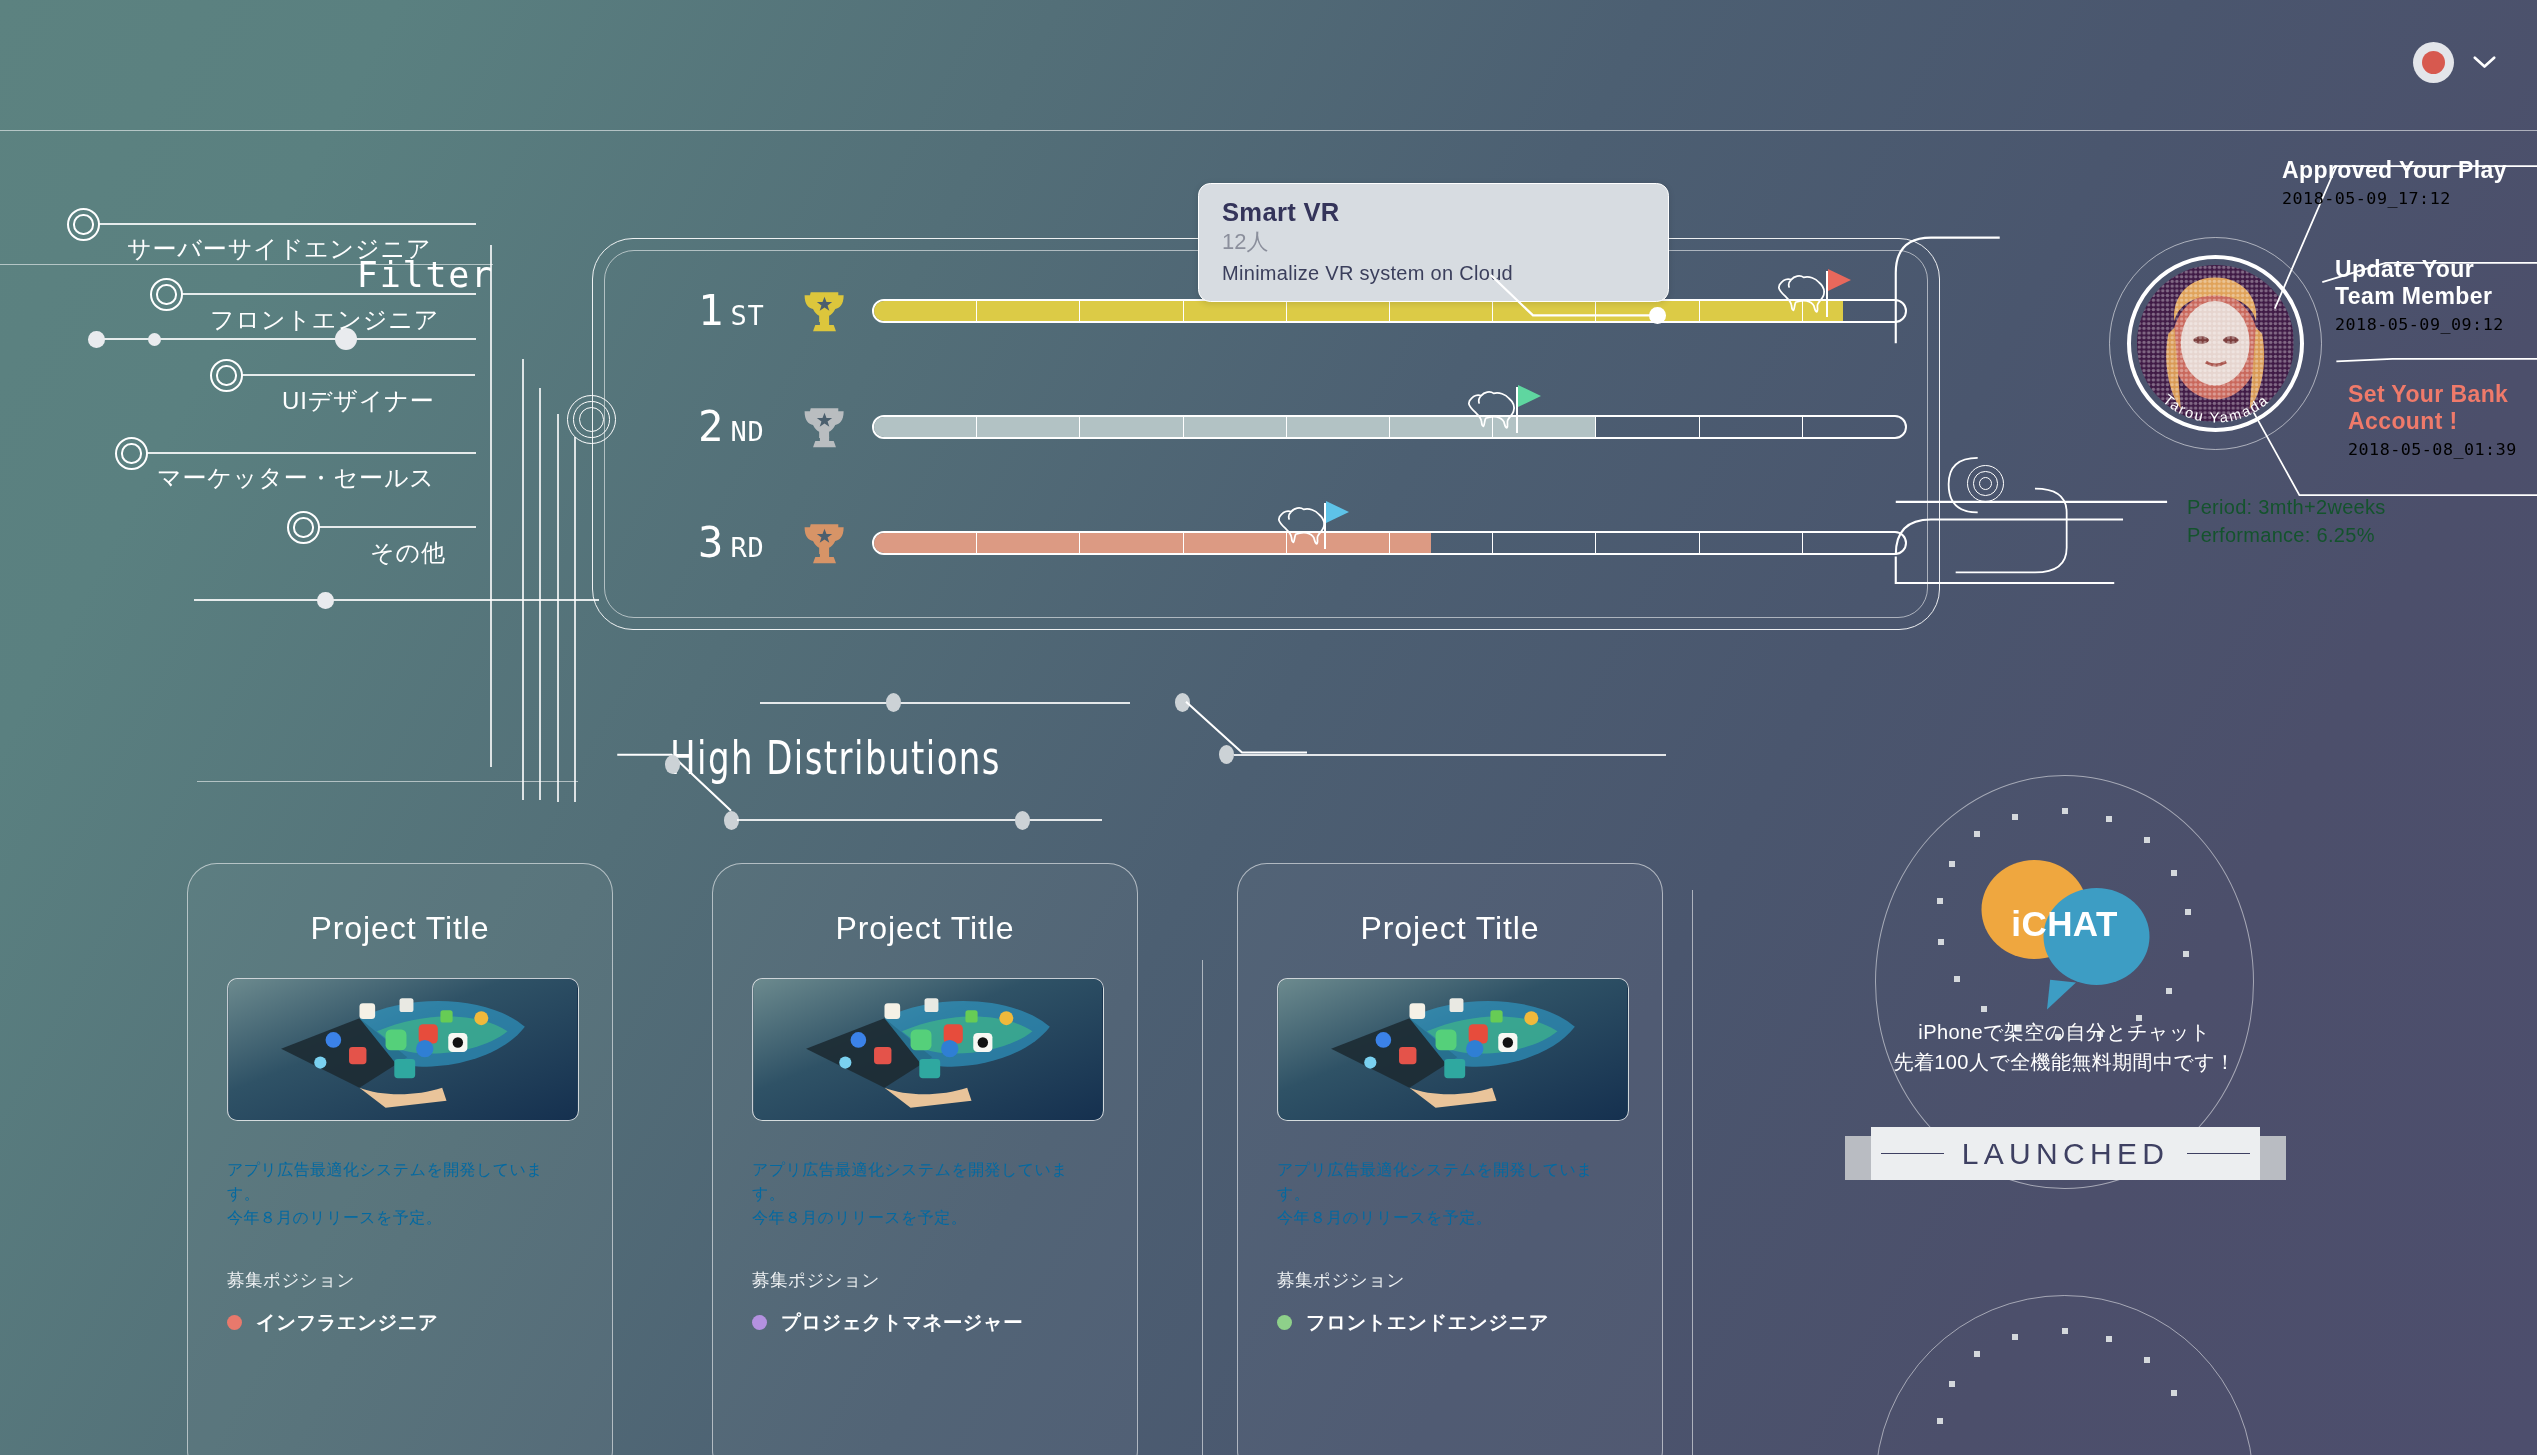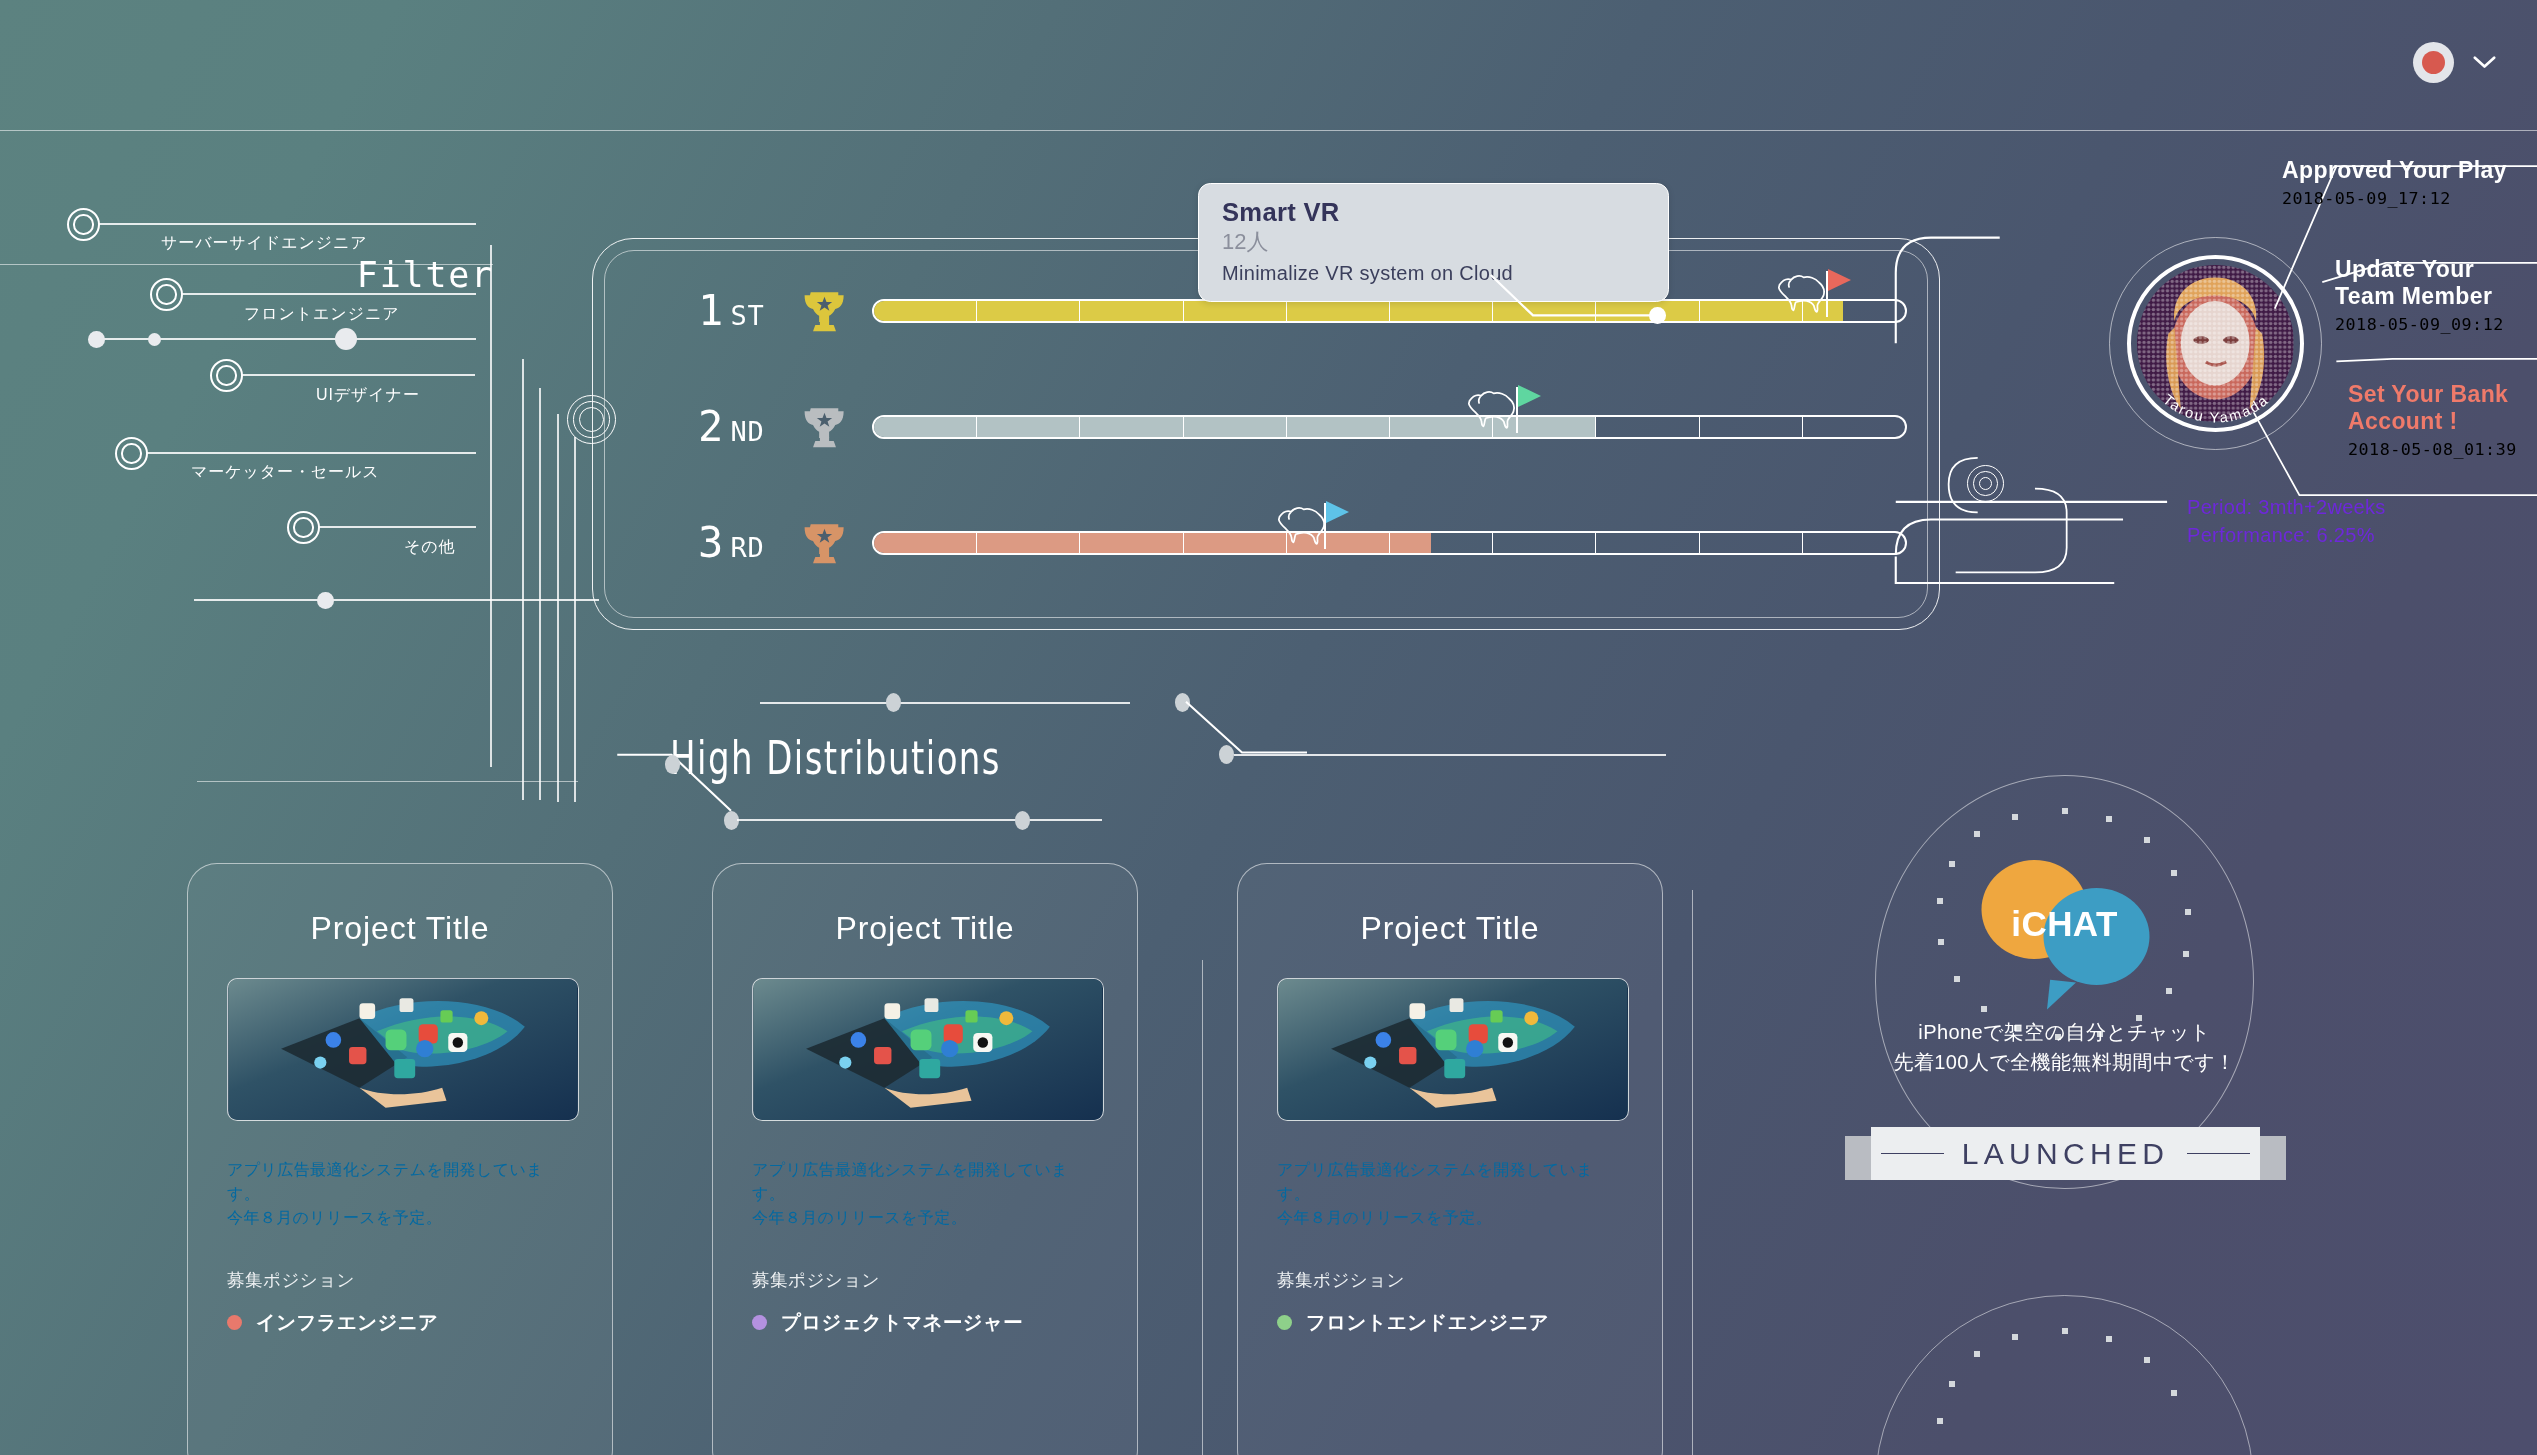--- a/index.html
+++ b/index.html
@@ -37,21 +37,21 @@
   #filter-panel { position:absolute; left:0; top:264px; width:617px; height:529px; }
   .filter-label {
     position:absolute; right:123px; top:-8.8px;
     font-family:"DejaVu Sans Mono", monospace;
     font-size:35px; letter-spacing:1.8px; color:#fff; font-weight:400;
   }
   .frow { position:absolute; height:1.8px; background:rgba(255,255,255,.85); }
   .fdot { position:absolute; border-radius:50%; background:#e9ebee; }
   .fring { position:absolute; border-radius:50%; border:2.6px solid #fff; background:transparent; }
   .fring::after { content:""; position:absolute; inset:4.4px; border-radius:50%; border:2.6px solid #fff; }
-  .flabel { position:absolute; font-size:16px; color:#fff; white-space:nowrap; letter-spacing:0.9px;margin-left:34px; }
+  .flabel { position:absolute; font-size:24px; color:#fff; white-space:nowrap; letter-spacing:0.9px; }
 
   
   .riser { position:absolute; width:1.8px; background:rgba(255,255,255,.8); }
 
   
   #race-panel { position:absolute; left:592px; top:238px; width:1348px; height:392px; }
   .race-border-outer {
     position:absolute; inset:0; border:1.8px solid rgba(255,255,255,.9);
     border-radius:41px;
   }
@@ -125,21 +125,21 @@
   
   #profile { position:absolute; left:2132px; top:260px; width:167px; height:167px; }
   .pf-ring1 { position:absolute; inset:-23px; border-radius:50%; border:1.8px solid rgba(255,255,255,.55); }
   .pf-ring2 { position:absolute; inset:-5.3px; border-radius:50%; border:4.4px solid #fff; }
   .pf-img { position:absolute; inset:5.3px; border-radius:50%; overflow:hidden; }
 
   .tl-item { position:absolute; }
   .tl-title { font-size:23px; font-weight:bold; letter-spacing:0.4px; line-height:1.18; color:#fff; }
   .tl-title.alert { color:#f07a6a; }
   .tl-time { font-family:"DejaVu Sans Mono", monospace; font-size:16.7px; color:#000000; letter-spacing:0.5px; margin-top:3.5px; }
-  .pf-meta { position:absolute; font-size:20px; color:#6d28d9; line-height:1.42; letter-spacing:0.3px; }
+  .pf-meta { position:absolute; font-size:20px; color:#14532d; line-height:1.42; letter-spacing:0.3px; }
 
   
   #ichat { position:absolute; left:1875px; top:775px; width:379px; height:414px; }
   .ic-oval { position:absolute; inset:0; border-radius:50%; border:1.8px solid rgba(255,255,255,.5); }
   .ic-logo { position:absolute; left:50%; top:85px; transform:translateX(-50%); width:167px; height:132px; }
   .ic-bub-o { position:absolute; left:0; top:0; width:106px; height:99px; border-radius:50%; background:#efa73f; }
   .ic-bub-b { position:absolute; left:62px; top:28px; width:106px; height:97px; border-radius:50%; background:#3d9dc4; }
   .ic-bub-b::after { content:""; position:absolute; left:5.3px; bottom:-26.4px; width:0; height:0;
       border-left:26.4px solid #3d9dc4; border-bottom:30px solid transparent; transform:rotate(6deg); }
   .ic-text { position:absolute; left:50%; top:44px; transform:translateX(-50%); font-size:35px; font-weight:bold; color:#fff; letter-spacing:0.4px; z-index:5; white-space:nowrap; }

